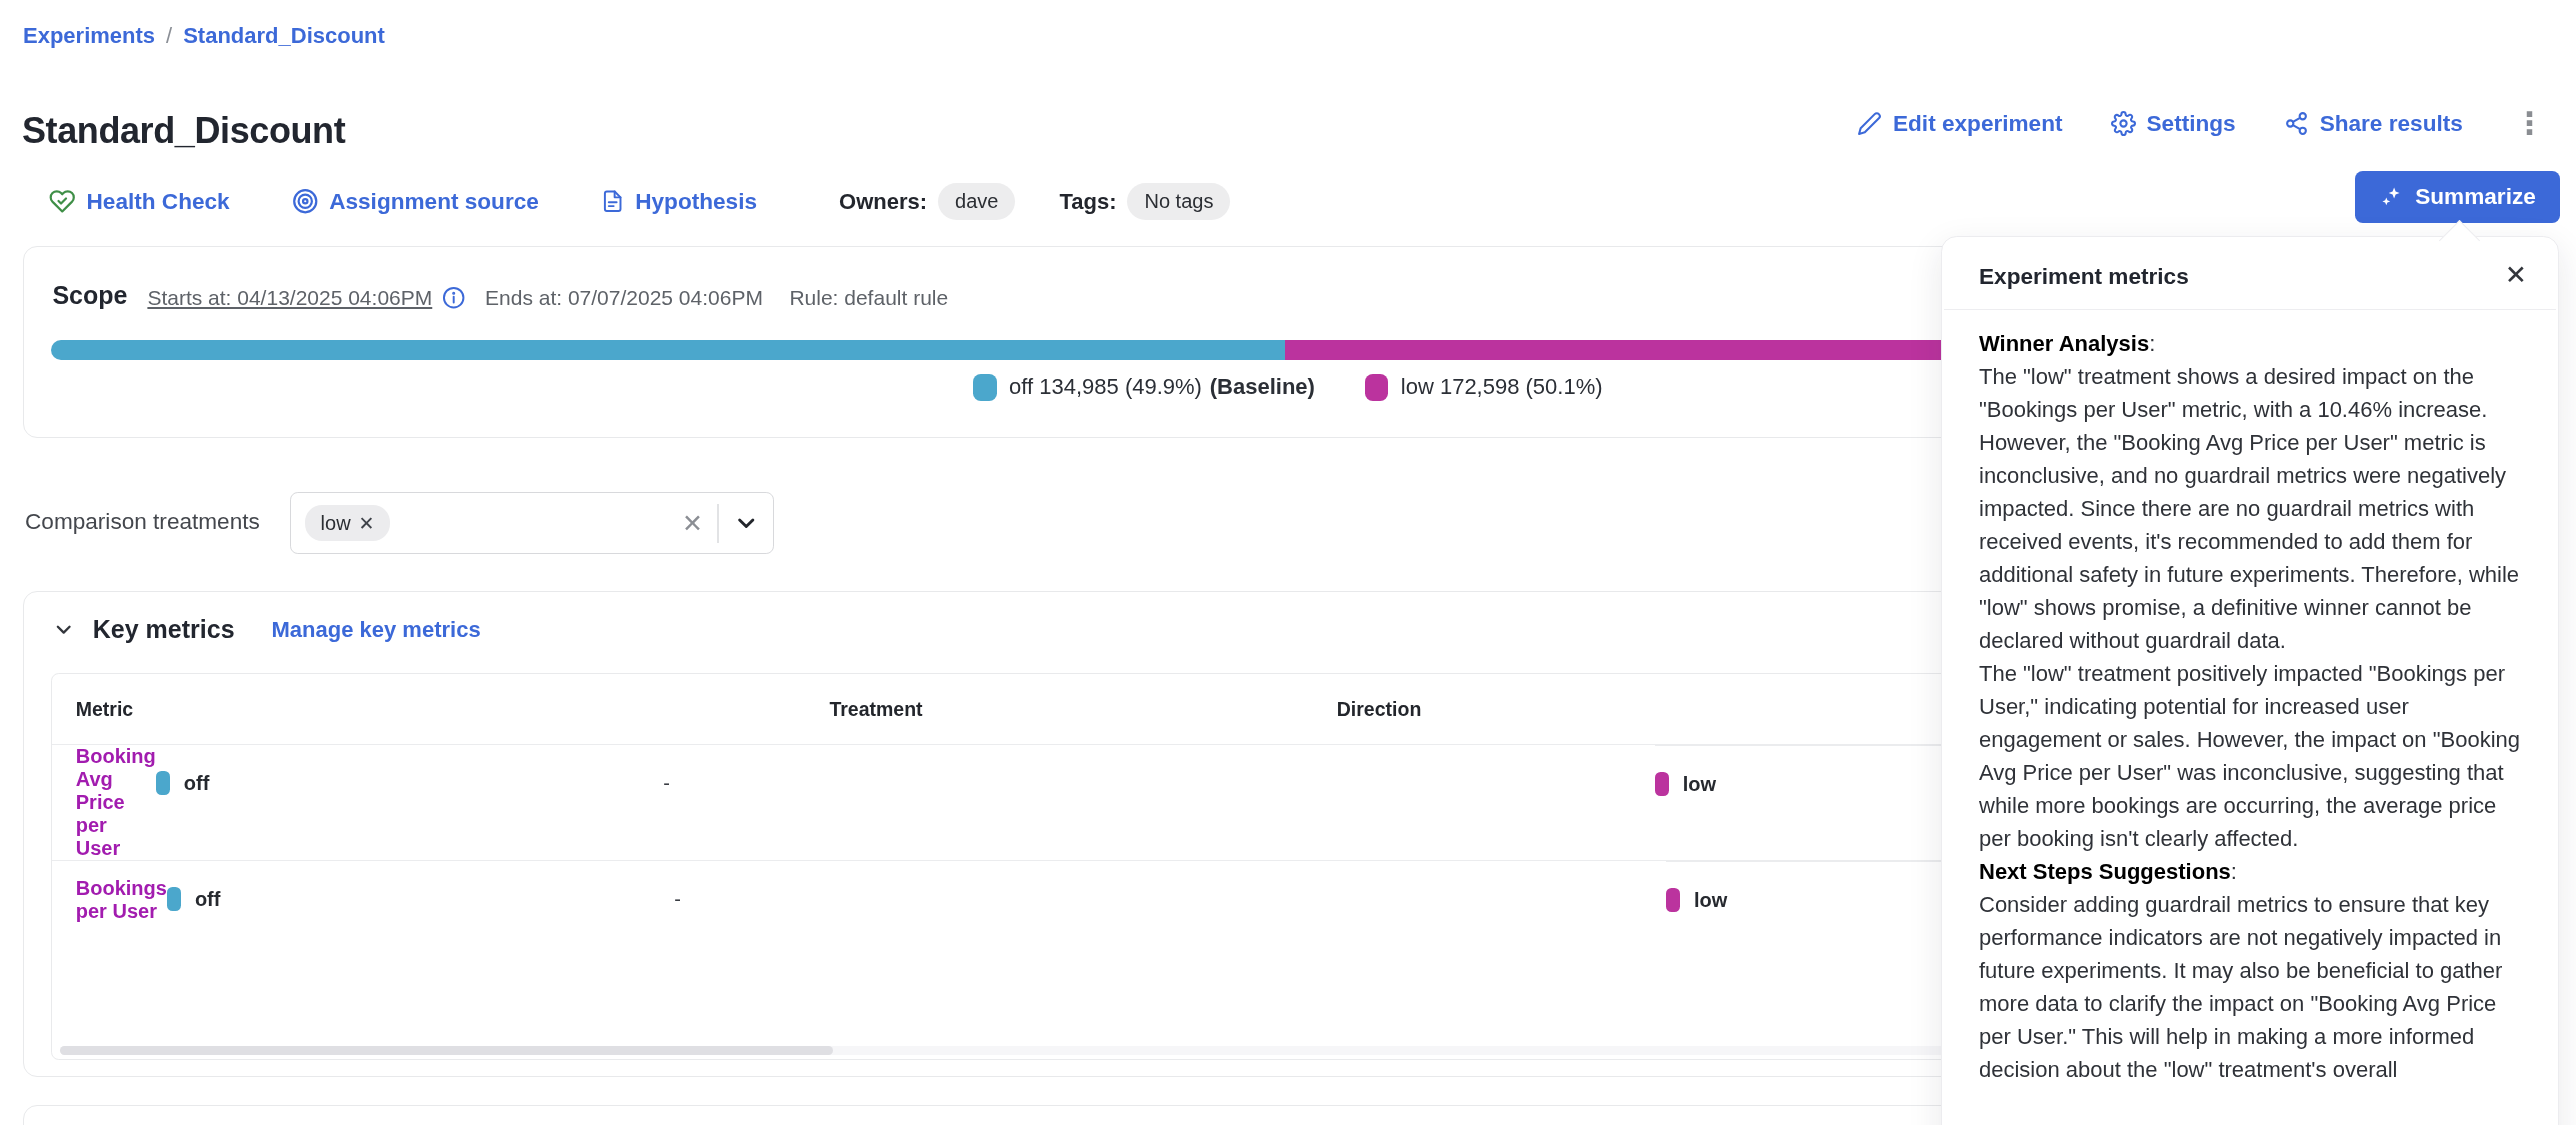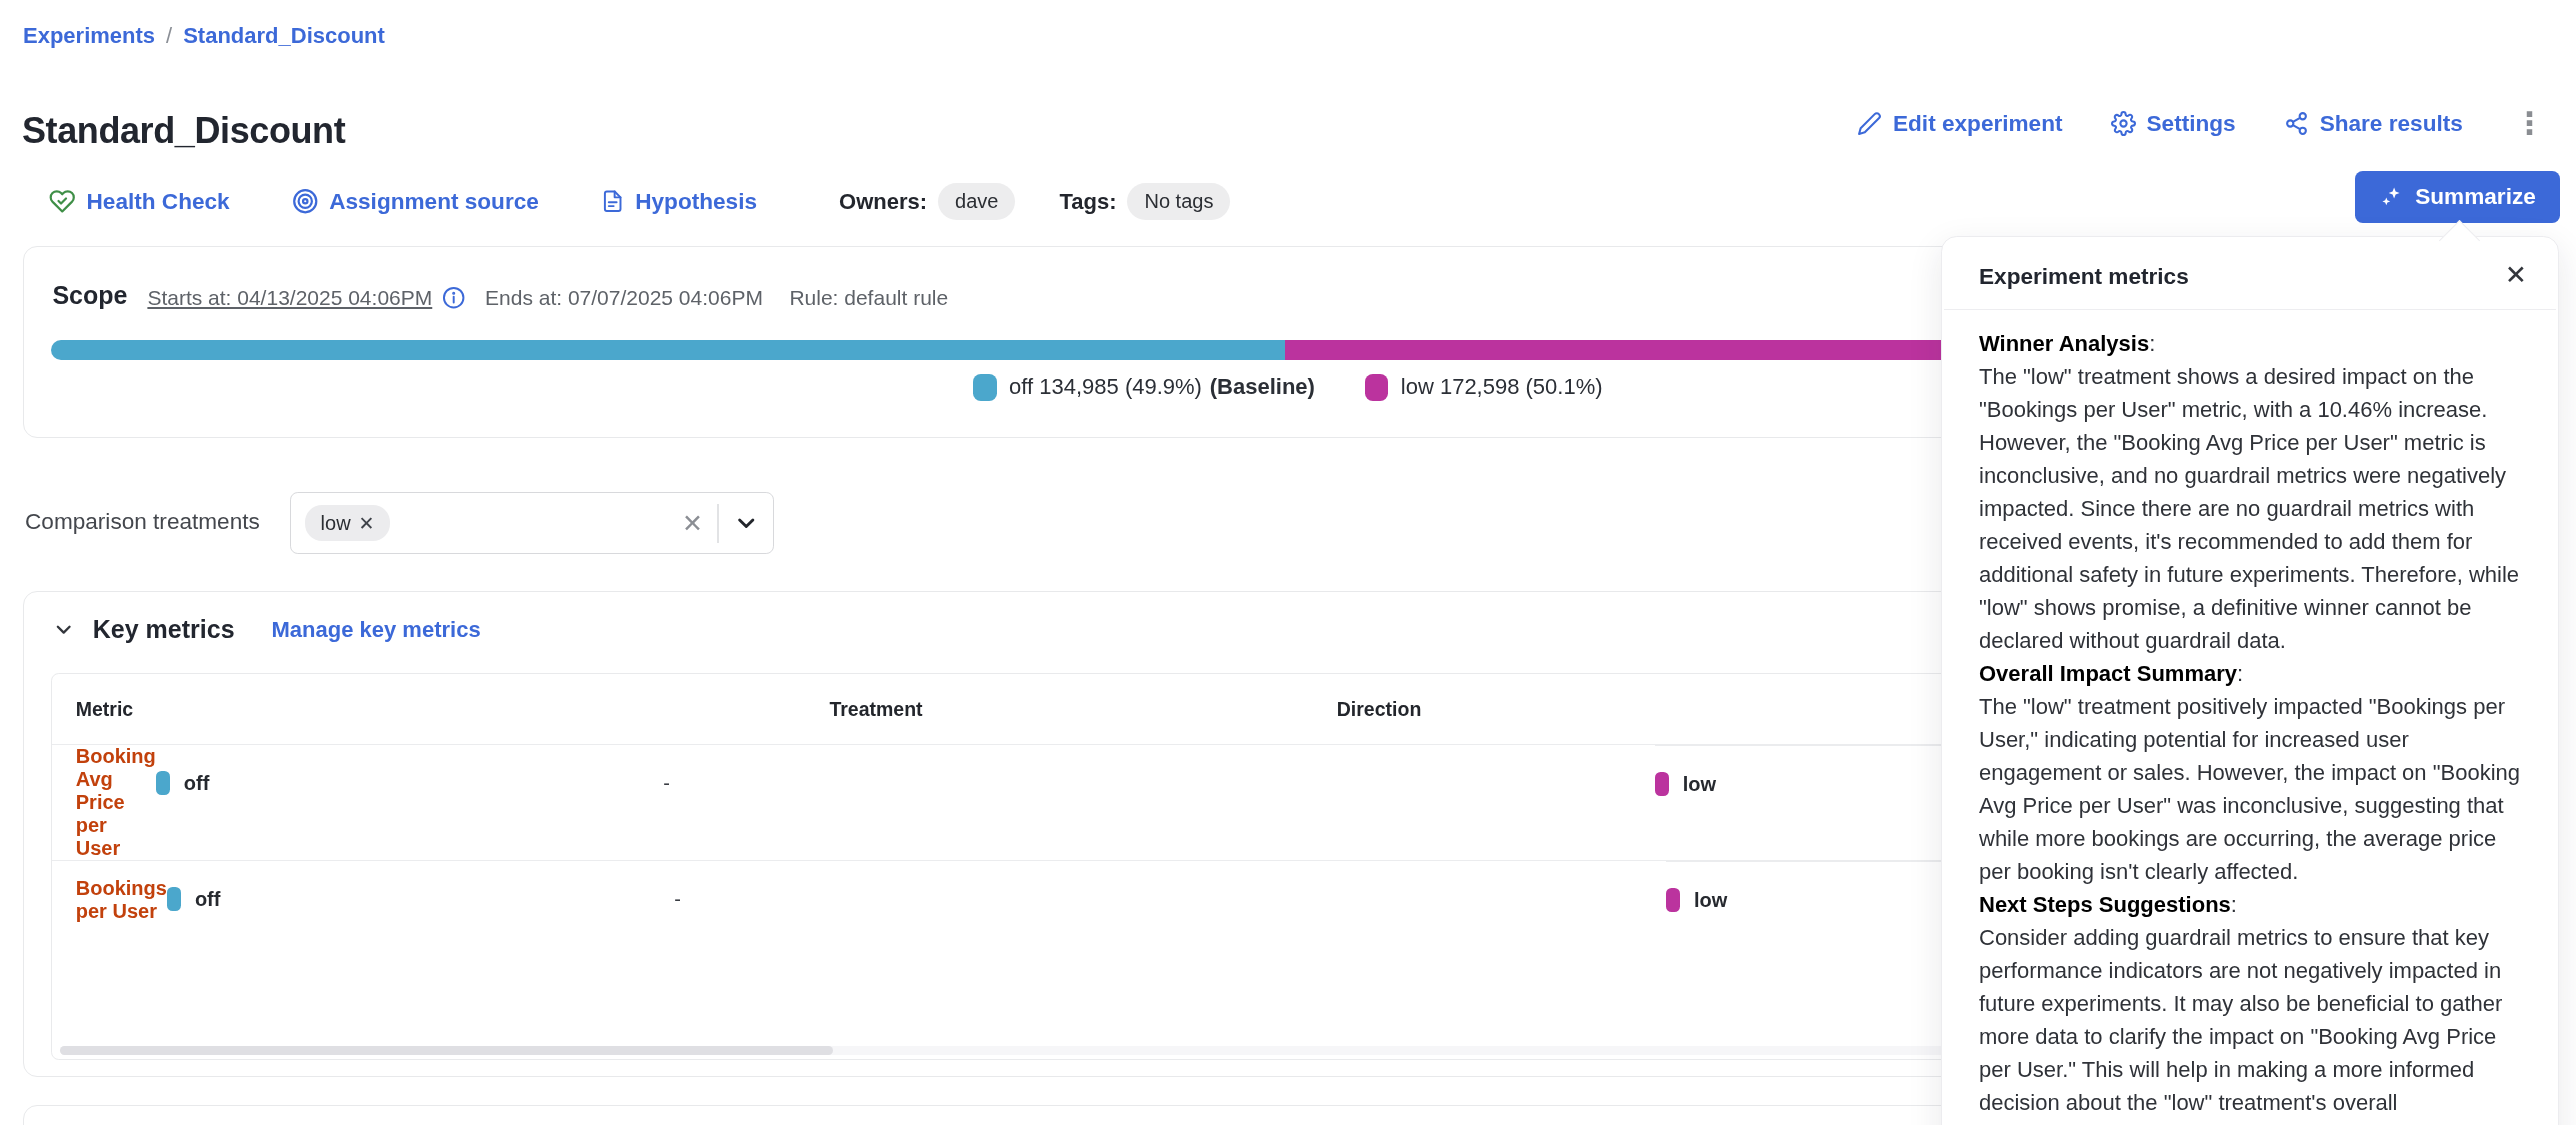--- a/index.html
+++ b/index.html
@@ -62,21 +62,21 @@
   .key-title{font-size:25px;font-weight:700;color:#22262f;}
   .manage-link{font-size:22px;font-weight:600;color:#3c69d8;margin-left:20px;}
   .table-box{position:absolute;left:27px;top:81px;width:2451px;height:387px;border:1.6px solid #e9eaec;border-radius:7.8px;box-sizing:border-box;overflow:hidden;}
   .table-header{height:70px;display:flex;align-items:center;}
   .th{font-size:19.5px;font-weight:700;color:#23262c;}
   .th-metric{width:777px;padding-left:23.4px;box-sizing:border-box;}
   .th-treatment{width:484px;}
   .th-direction{width:441px;padding-left:23.4px;box-sizing:border-box;}
   .group{display:flex;border-top:1.6px solid #ebecee;}
   .metric-cell{width:777px;display:flex;align-items:center;padding-left:23.4px;box-sizing:border-box;}
-  .metric-link{font-size:20px;font-weight:600;color:#c2410c;}
+  .metric-link{font-size:20px;font-weight:600;color:#a21caf;}
   .subrows{flex:1;display:flex;}
   .subrow{height:76px;display:flex;align-items:stretch;}
   .subrow + .subrow{border-top:1.6px solid #ebecee;}
   .cell{display:flex;align-items:center;box-sizing:border-box;}
   .cell-treatment{width:484px;gap:14px;}
   .swatch{width:14px;height:23.4px;border-radius:5.5px;}
   .tname{font-size:20px;font-weight:700;color:#26292f;}
   .cell-direction{width:441px;padding-left:23.4px;gap:12.5px;font-size:20px;color:#3a3d43;}
   .cell-value{flex:1;justify-content:flex-end;padding-right:574px;font-size:20px;}
   .subrow.inconclusive .cell-direction{background:#ededee;color:#6e7176;}
@@ -348,21 +348,20 @@
       <div class="panel-title">Experiment metrics</div>
       <div class="panel-close">✕</div>
     </div>
     <div class="panel-divider"></div>
     <div class="panel-body" id="sections-host">
         <div class="panel-section">
     <div><span class="sec-heading">Winner Analysis</span><span>:</span></div>
     <div class="sec-body">The "low" treatment shows a desired impact on the "Bookings per User" metric, with a 10.46% increase. However, the "Booking Avg Price per User" metric is inconclusive, and no guardrail metrics were negatively impacted. Since there are no guardrail metrics with received events, it's recommended to add them for additional safety in future experiments. Therefore, while "low" shows promise, a definitive winner cannot be declared without guardrail data.</div>
   </div>
         <div class="panel-section">
-    <div><span class="sec-heading">Overall Impact Summary</span><span>:</span></div>
     <div class="sec-body">The "low" treatment positively impacted "Bookings per User," indicating potential for increased user engagement or sales. However, the impact on "Booking Avg Price per User" was inconclusive, suggesting that while more bookings are occurring, the average price per booking isn't clearly affected.</div>
   </div>
         <div class="panel-section">
     <div><span class="sec-heading">Next Steps Suggestions</span><span>:</span></div>
     <div class="sec-body">Consider adding guardrail metrics to ensure that key performance indicators are not negatively impacted in future experiments. It may also be beneficial to gather more data to clarify the impact on "Booking Avg Price per User." This will help in making a more informed decision about the "low" treatment's overall</div>
   </div>
       </div>
   </aside>
 
 </div>

